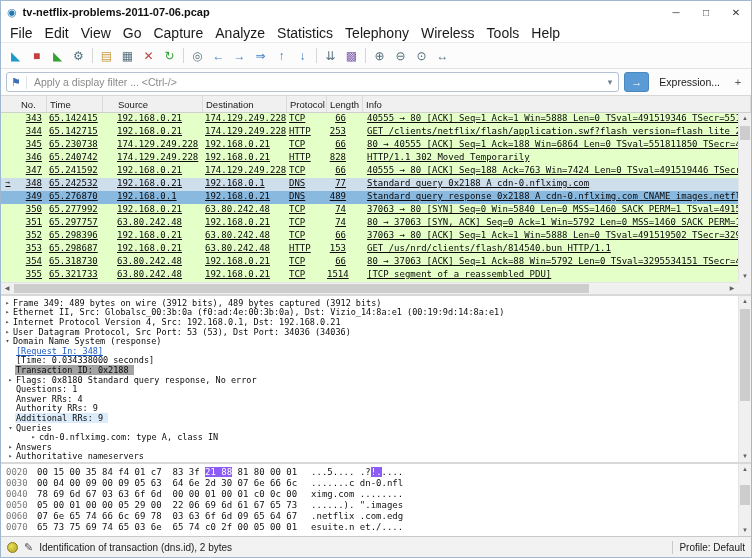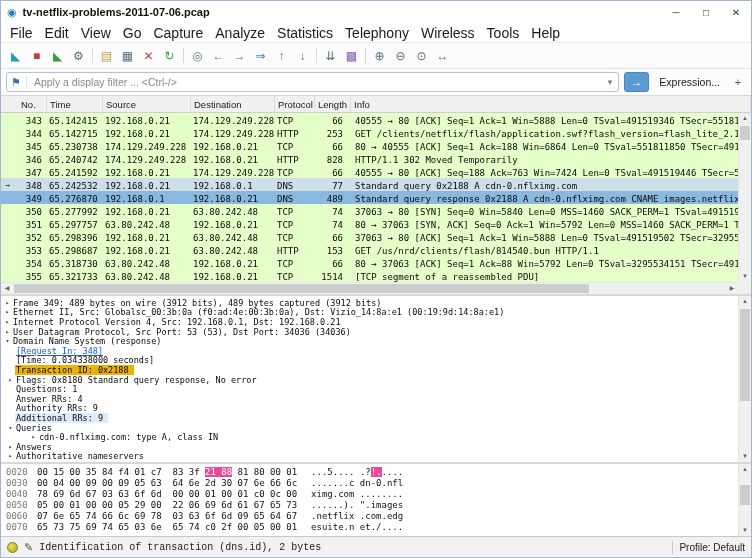--- a/index.html
+++ b/index.html
@@ -41,30 +41,30 @@
   .add-btn { width:16px; height:18px; display:flex; align-items:center; justify-content:center;
              font-size:11px; color:#555; }
 
   
   .plist { flex:0 0 auto; position:relative; background:#fff; }
   .phead { display:flex; height:17px; background:#f0f0f0; border-bottom:1px solid #cfcfcf;
            font-size:9.5px; color:#1a1a1a; }
   .phead .cell { display:flex; align-items:center; padding-left:3px; border-right:1px solid #dcdcdc; }
   .phead .c-no { padding-left:20px; }
   .pbody { height:169px; margin-right:13px; overflow:hidden; font-family:"DejaVu Sans Mono",monospace; font-size:9px; }
-  .prow { display:flex; height:13px; align-items:flex-end; white-space:nowrap; color:#0a0a0a; }
+  .prow { display:flex; height:13px; align-items:flex-start; white-space:nowrap; color:#0a0a0a;text-decoration:underline; }
   .cell { overflow:hidden; }
   .c-no { width:46px; flex:0 0 auto; display:flex; }
   .marker { width:14px; flex:0 0 auto; text-align:center; font-size:8px; color:#2c2c2c; }
   .no-text { flex:1; text-align:right; padding-right:5px; }
   .c-time { width:56px; flex:0 0 auto; padding-left:2px; }
-  .c-src  { width:88px; flex:0 0 auto; padding-left:2px; }
+  .c-src  { width:88px; flex:0 0 auto; padding-left:2px;margin-left:12px; }
   .c-dst  { width:84px; flex:0 0 auto; padding-left:2px; }
   .c-proto{ width:40px; flex:0 0 auto; padding-left:2px; }
-  .c-len  { width:36px; flex:0 0 auto; text-align:right; padding-right:8px; }
+  .c-len  { width:36px; flex:0 0 auto; text-align:right; padding-right:17px; }
   .c-info { flex:1; padding-left:4px; }
   .row-green { background:#e4ffc7; }
   .row-dns   { background:#cfdeeb; }
   .row-sel   { background:#8ab9e0; }
 
   
   .vscroll { position:absolute; right:0; width:13px; background:#f0f0f0; border-left:1px solid #e4e4e4;
              display:flex; flex-direction:column; }
   .plist .vscroll { top:17px; height:169px; }
   .sarrow { height:11px; flex:0 0 auto; font-size:6px; color:#606060; text-align:center; line-height:11px; }
@@ -84,42 +84,42 @@
   
   .details { flex:1 1 auto; position:relative; background:#fff; border-top:2px solid #d8d8d8; overflow:hidden; }
   .dbody { margin-right:13px; padding-top:2px; overflow:hidden; }
   .details .vscroll { top:0; bottom:0; }
   .drow { height:9.6px; display:flex; align-items:center; white-space:nowrap;
           font-family:"DejaVu Sans Mono",monospace; font-size:8.5px; color:#0a0a0a; }
   .darrow { width:9px; flex:0 0 auto; text-align:center; font-size:6.5px; color:#4a4a4a; }
   .dtext { padding:0 5px 0 1px; }
   .ind0 { padding-left:2px; } .ind1 { padding-left:5px; } .ind2 { padding-left:28px; }
   .link .dtext { color:#215dc6; text-decoration:underline; }
-  .sel  .dtext { background:#eab308; }
+  .sel  .dtext { background:#a3a3a3; }
   .hl   .dtext { background:#dcecfa; }
 
   
   .hexpane { flex:0 0 auto; height:74px; position:relative; background:#fff;
              border-top:2px solid #d8d8d8; }
   .hbody { margin-right:13px; padding-top:3px; overflow:hidden; }
   .hexpane .vscroll { top:0; bottom:0; }
   .hrow { display:flex; white-space:pre; font-family:"DejaVu Sans Mono",monospace;
           font-size:9px; line-height:11px; color:#111; }
   .hoff { width:36px; flex:0 0 auto; padding-left:5px; color:#7a7a7a; }
   .hascii { margin-left:14px; }
-  .hl-b { background:#ec4899; color:#fff; }
+  .hl-b { background:#8b5cf6; color:#fff; }
 
   
   .statusbar { height:21px; flex:0 0 auto; display:flex; align-items:center; gap:6px;
                padding:0 6px; background:#f2f2f2; border-top:1px solid #c9c9c9;
                font-size:10px; color:#222; }
   .expert-icon { width:11px; height:11px; border-radius:50%; flex:0 0 auto;
                  background:radial-gradient(circle at 35% 35%, #e8e05a, #b0a020); border:1px solid #8a7d18; }
   .pencil-icon { color:#555; font-size:11px; }
-  .sb-field { white-space:nowrap; overflow:hidden;font-family:Liberation Mono, monospace; }
+  .sb-field { white-space:nowrap; overflow:hidden; }
   .sb-spacer { flex:1; }
   .sb-stats, .sb-profile { white-space:nowrap; }
   .sb-sep { width:1px; height:13px; background:#c9c9c9; }
 </style>
 </head>
 <body>
 
 <div class="win">
 
   <div class="titlebar">

